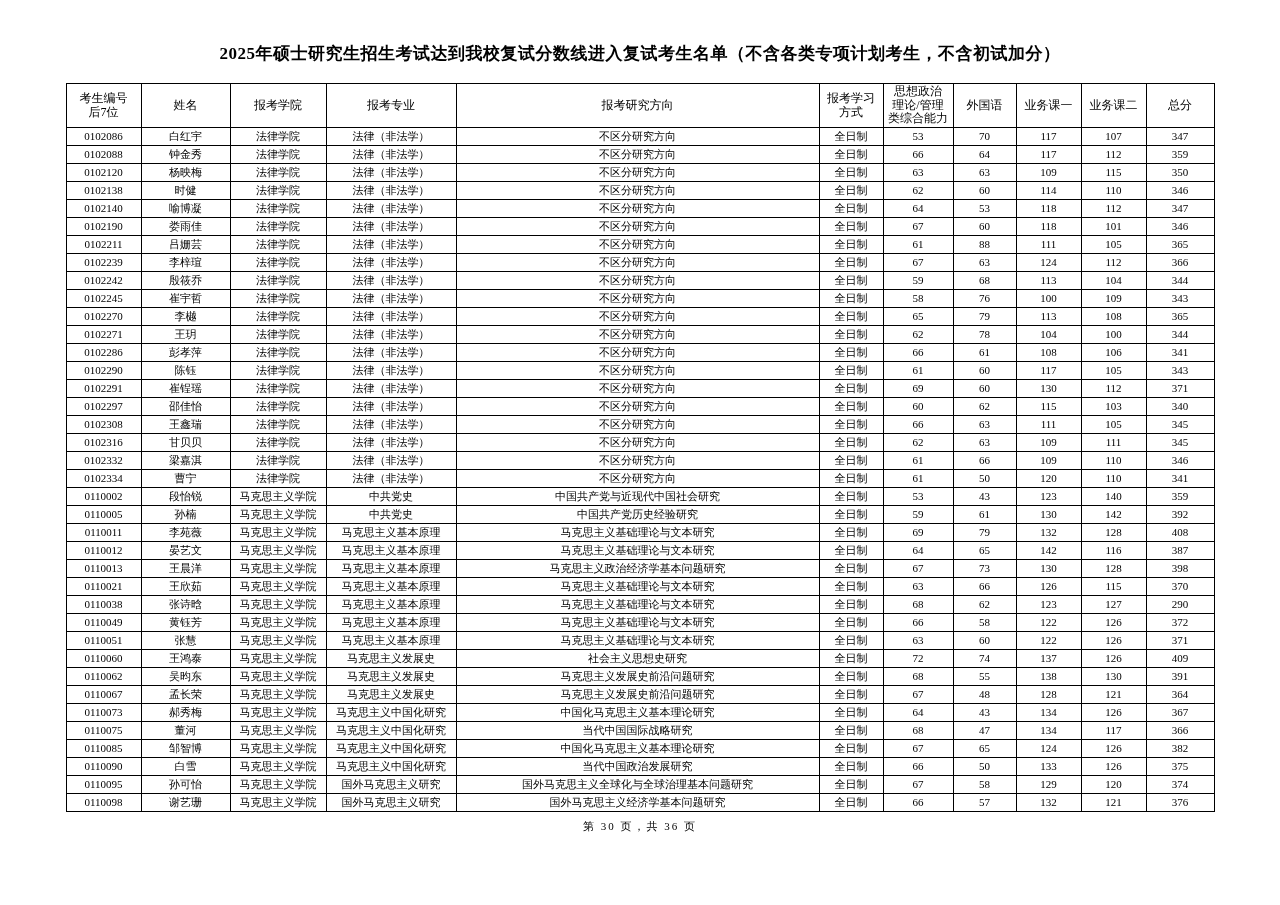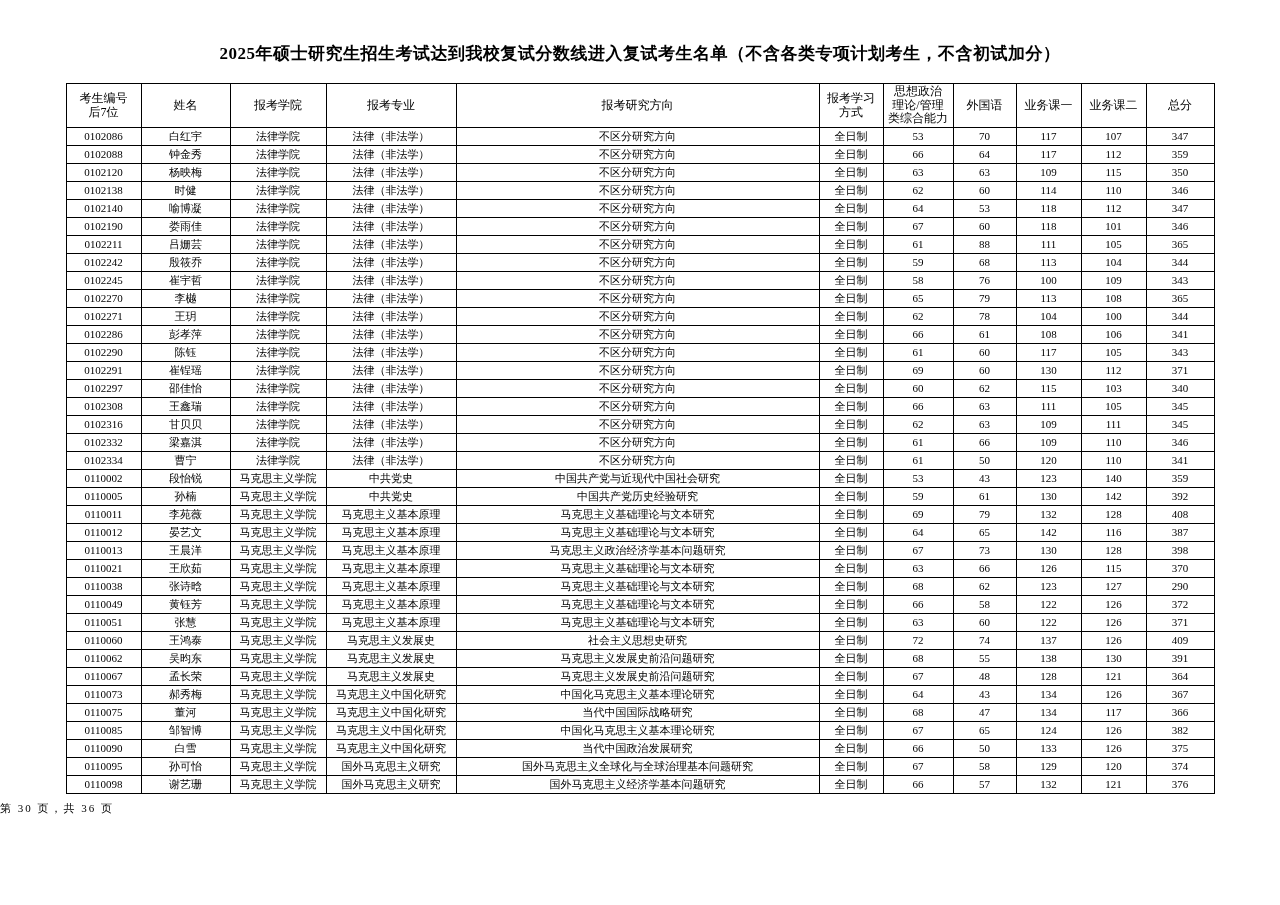--- a/index.html
+++ b/index.html
@@ -38,21 +38,21 @@
     line-height: 1.15;
     white-space: pre-line;
   }
   table.roster td {
     font-size: 11px;
     height: 18px;
     line-height: 1.05;
     white-space: nowrap;
   }
   .page-footer {
-    text-align: left;
+    text-align: center;
     font-size: 11px;
     margin-top: 7px;
     letter-spacing: 2px;
   }
 </style>
 </head>
 <body>
 
 <div class="page">
 
@@ -177,20 +177,33 @@
           <td>法律（非法学）</td>
           <td>不区分研究方向</td>
           <td>全日制</td>
           <td>61</td>
           <td>88</td>
           <td>111</td>
           <td>105</td>
           <td>365</td>
         </tr>
         <tr>
+          <td>0102239</td>
+          <td>李梓瑄</td>
+          <td>法律学院</td>
+          <td>法律（非法学）</td>
+          <td>不区分研究方向</td>
+          <td>全日制</td>
+          <td>67</td>
+          <td>63</td>
+          <td>124</td>
+          <td>112</td>
+          <td>366</td>
+        </tr>
+        <tr>
           <td>0102242</td>
           <td>殷筱乔</td>
           <td>法律学院</td>
           <td>法律（非法学）</td>
           <td>不区分研究方向</td>
           <td>全日制</td>
           <td>59</td>
           <td>68</td>
           <td>113</td>
           <td>104</td>

